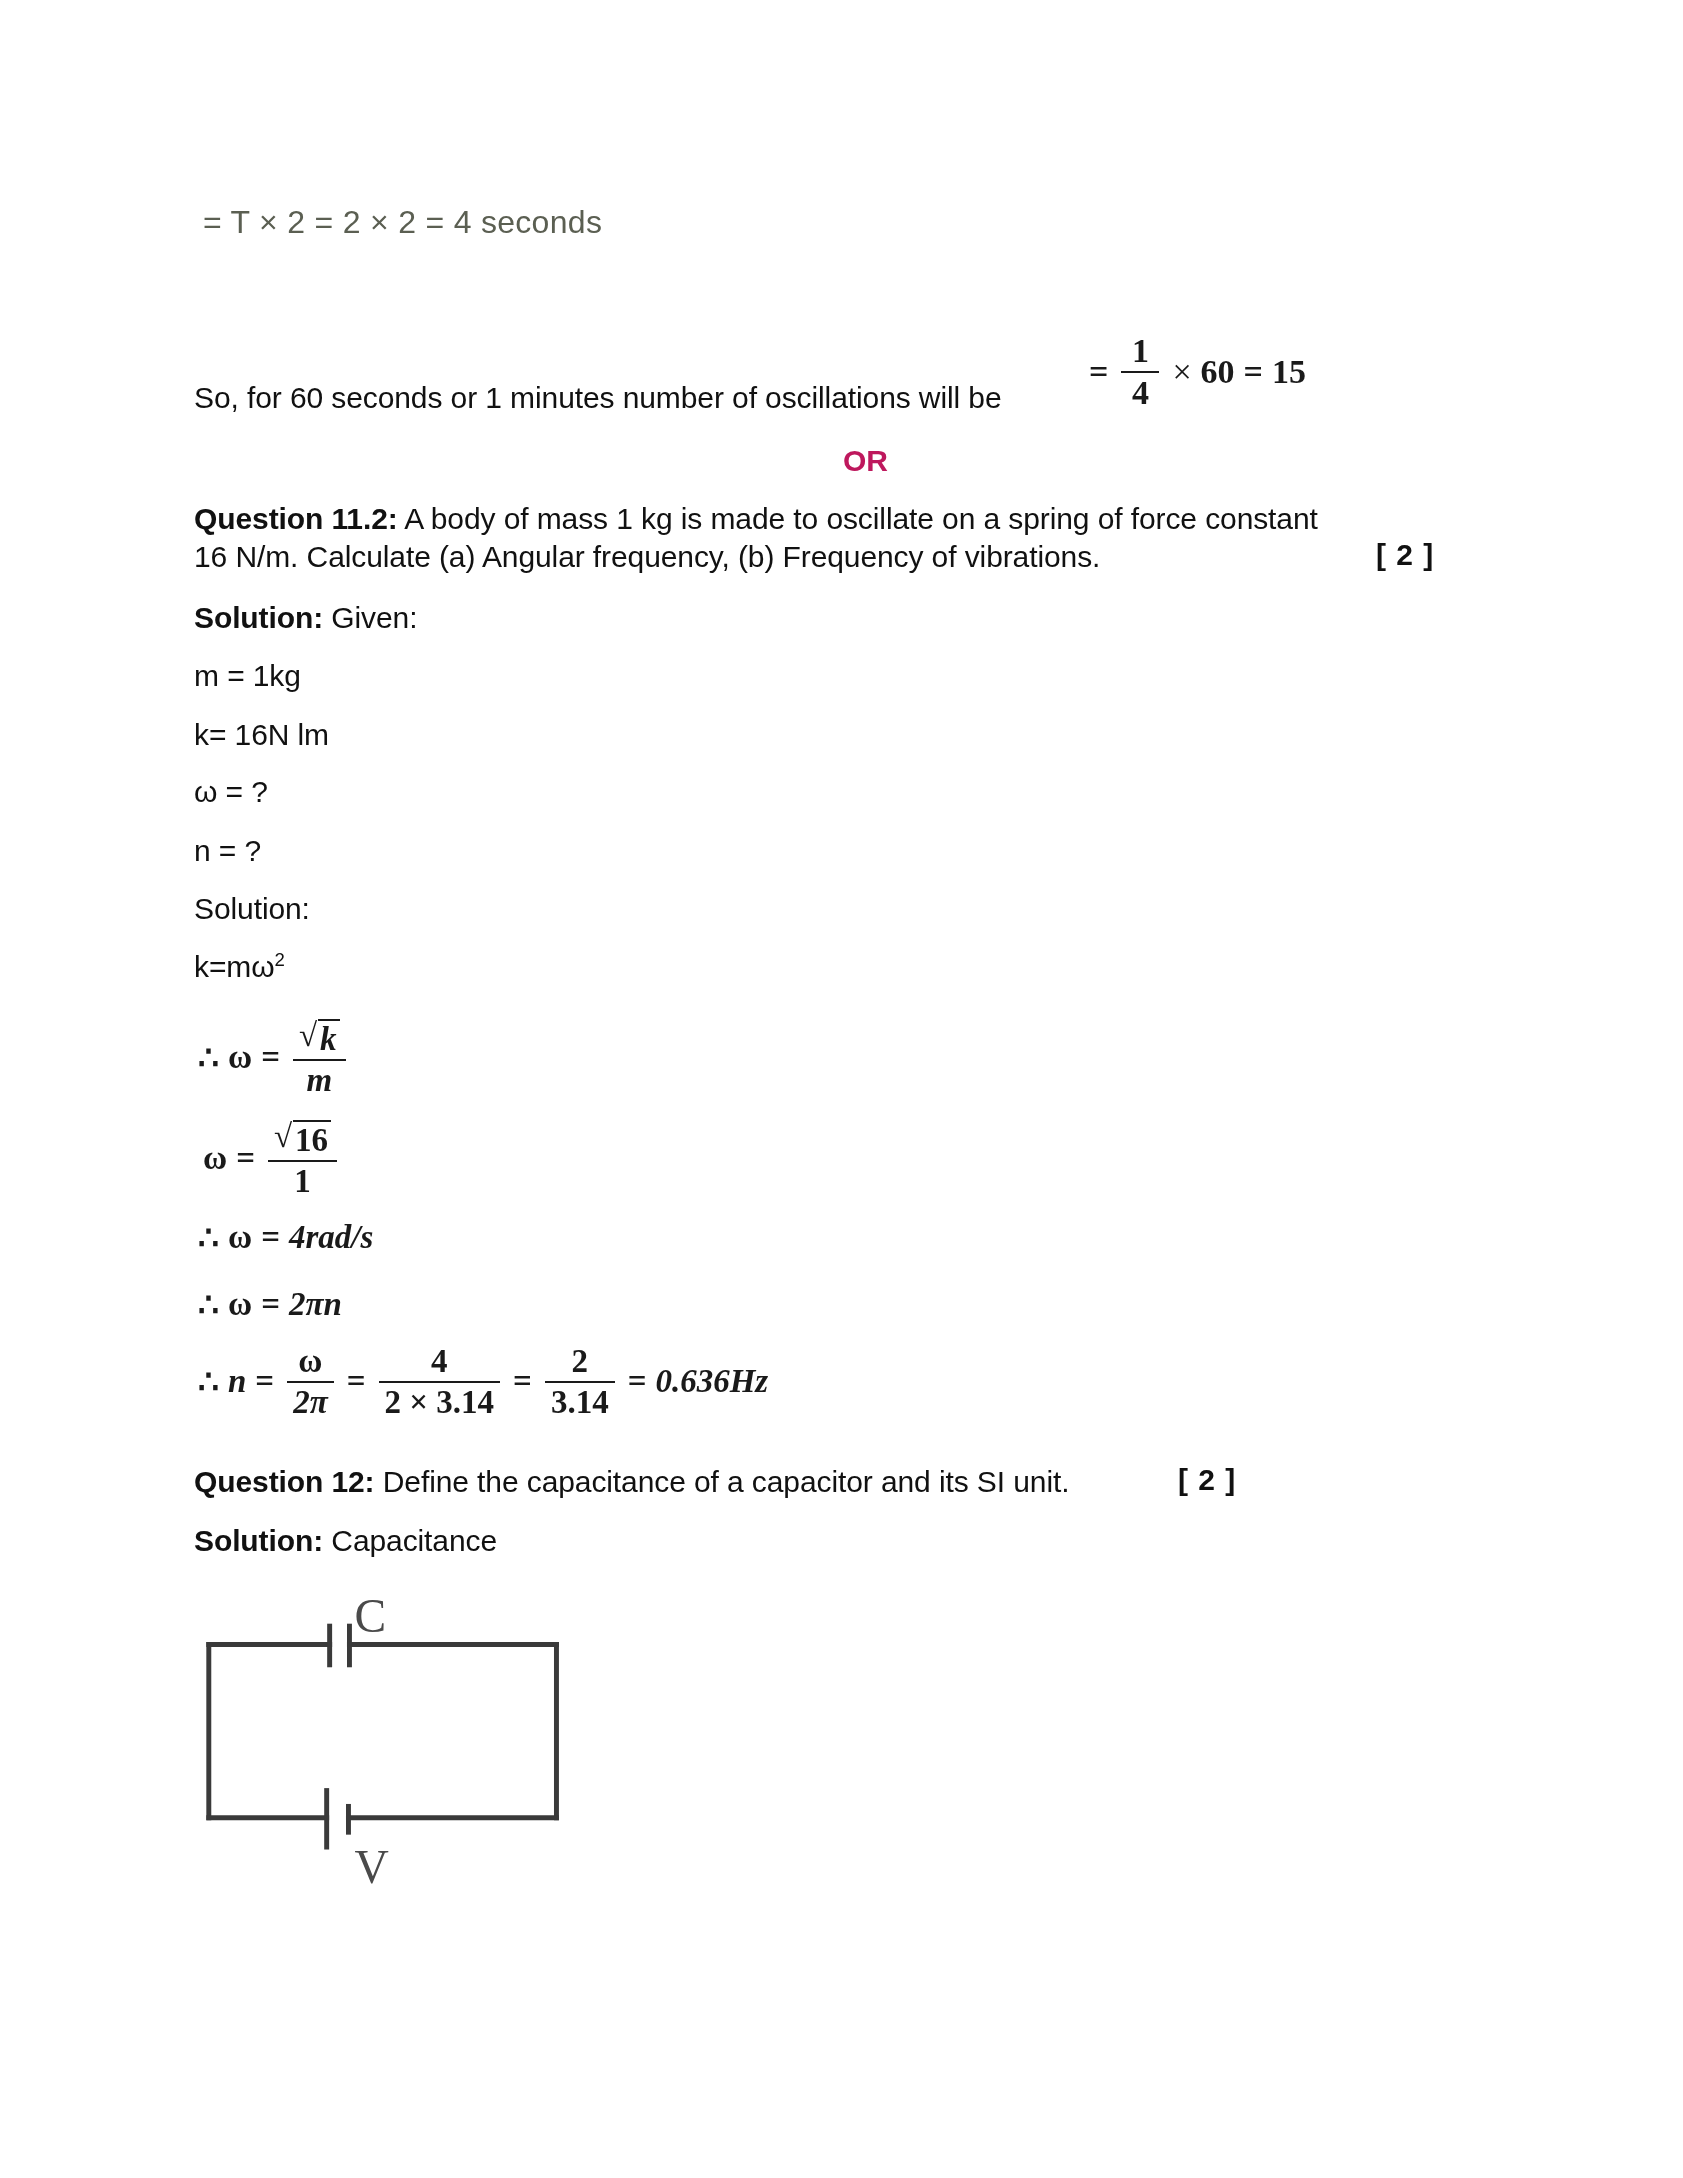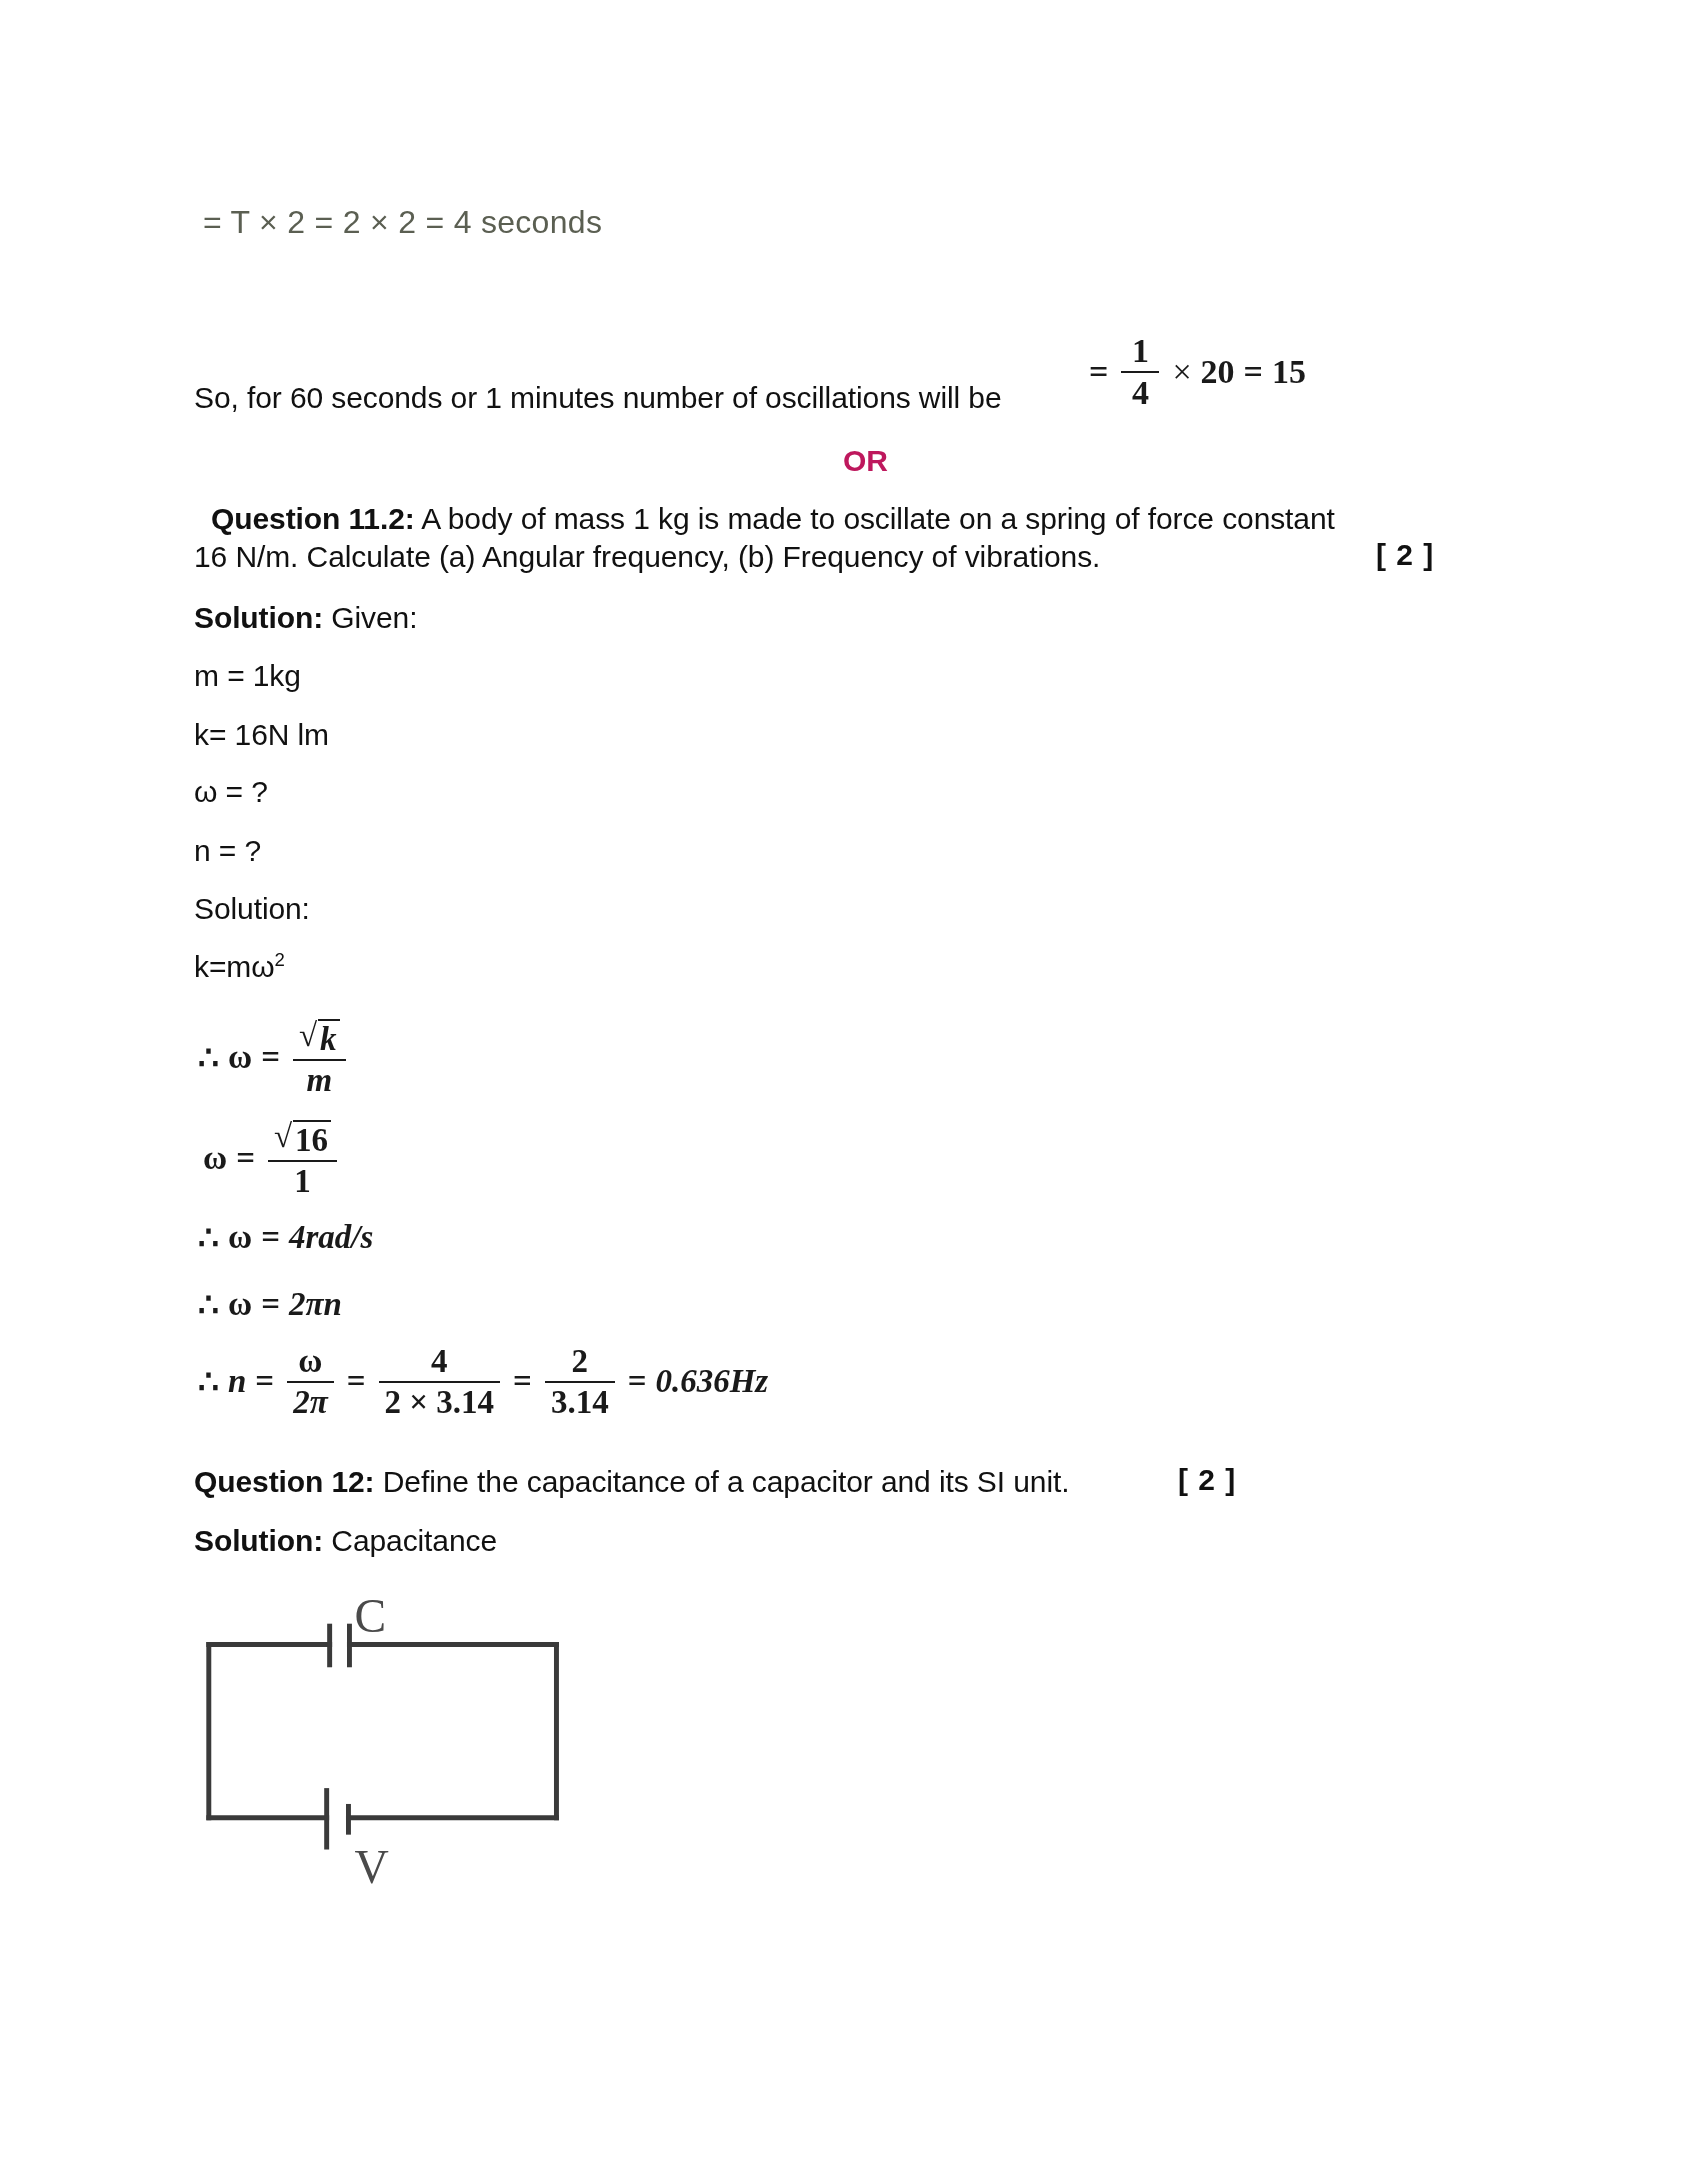--- a/index.html
+++ b/index.html
@@ -147,29 +147,29 @@
 
   <div class="math" style="left:1089px; top:333px; font-size:34px;">
     <span class="mrow">
       <span>=</span>
       <span class="frac">
         <span class="num">1</span>
         <span class="bar"></span>
         <span class="den">4</span>
       </span>
       <span style="font-weight:normal;">×</span>
-      <span>20</span>
+      <span>60</span>
       <span>=</span>
       <span>15</span>
     </span>
   </div>
 
   <div class="or-line">OR</div>
 
-  <div class="blk body-text" style="left:194px; top:500px;margin-left:17px;">
+  <div class="blk body-text" style="left:194px; top:500px;">
     <span class="bold">Question 11.2:</span>
     <span>A body of mass 1 kg is made to oscillate on a spring of force constant</span>
   </div>
   <div class="blk body-text" style="left:194px; top:538px;">16 N/m. Calculate (a) Angular frequency, (b) Frequency of vibrations.</div>
   <div class="mark" style="left:1376px; top:538px;">[ 2 ]</div>
 
   <div class="blk body-text" style="left:194px; top:599px;">
     <span class="bold">Solution:</span>
     <span>Given:</span>
   </div>

